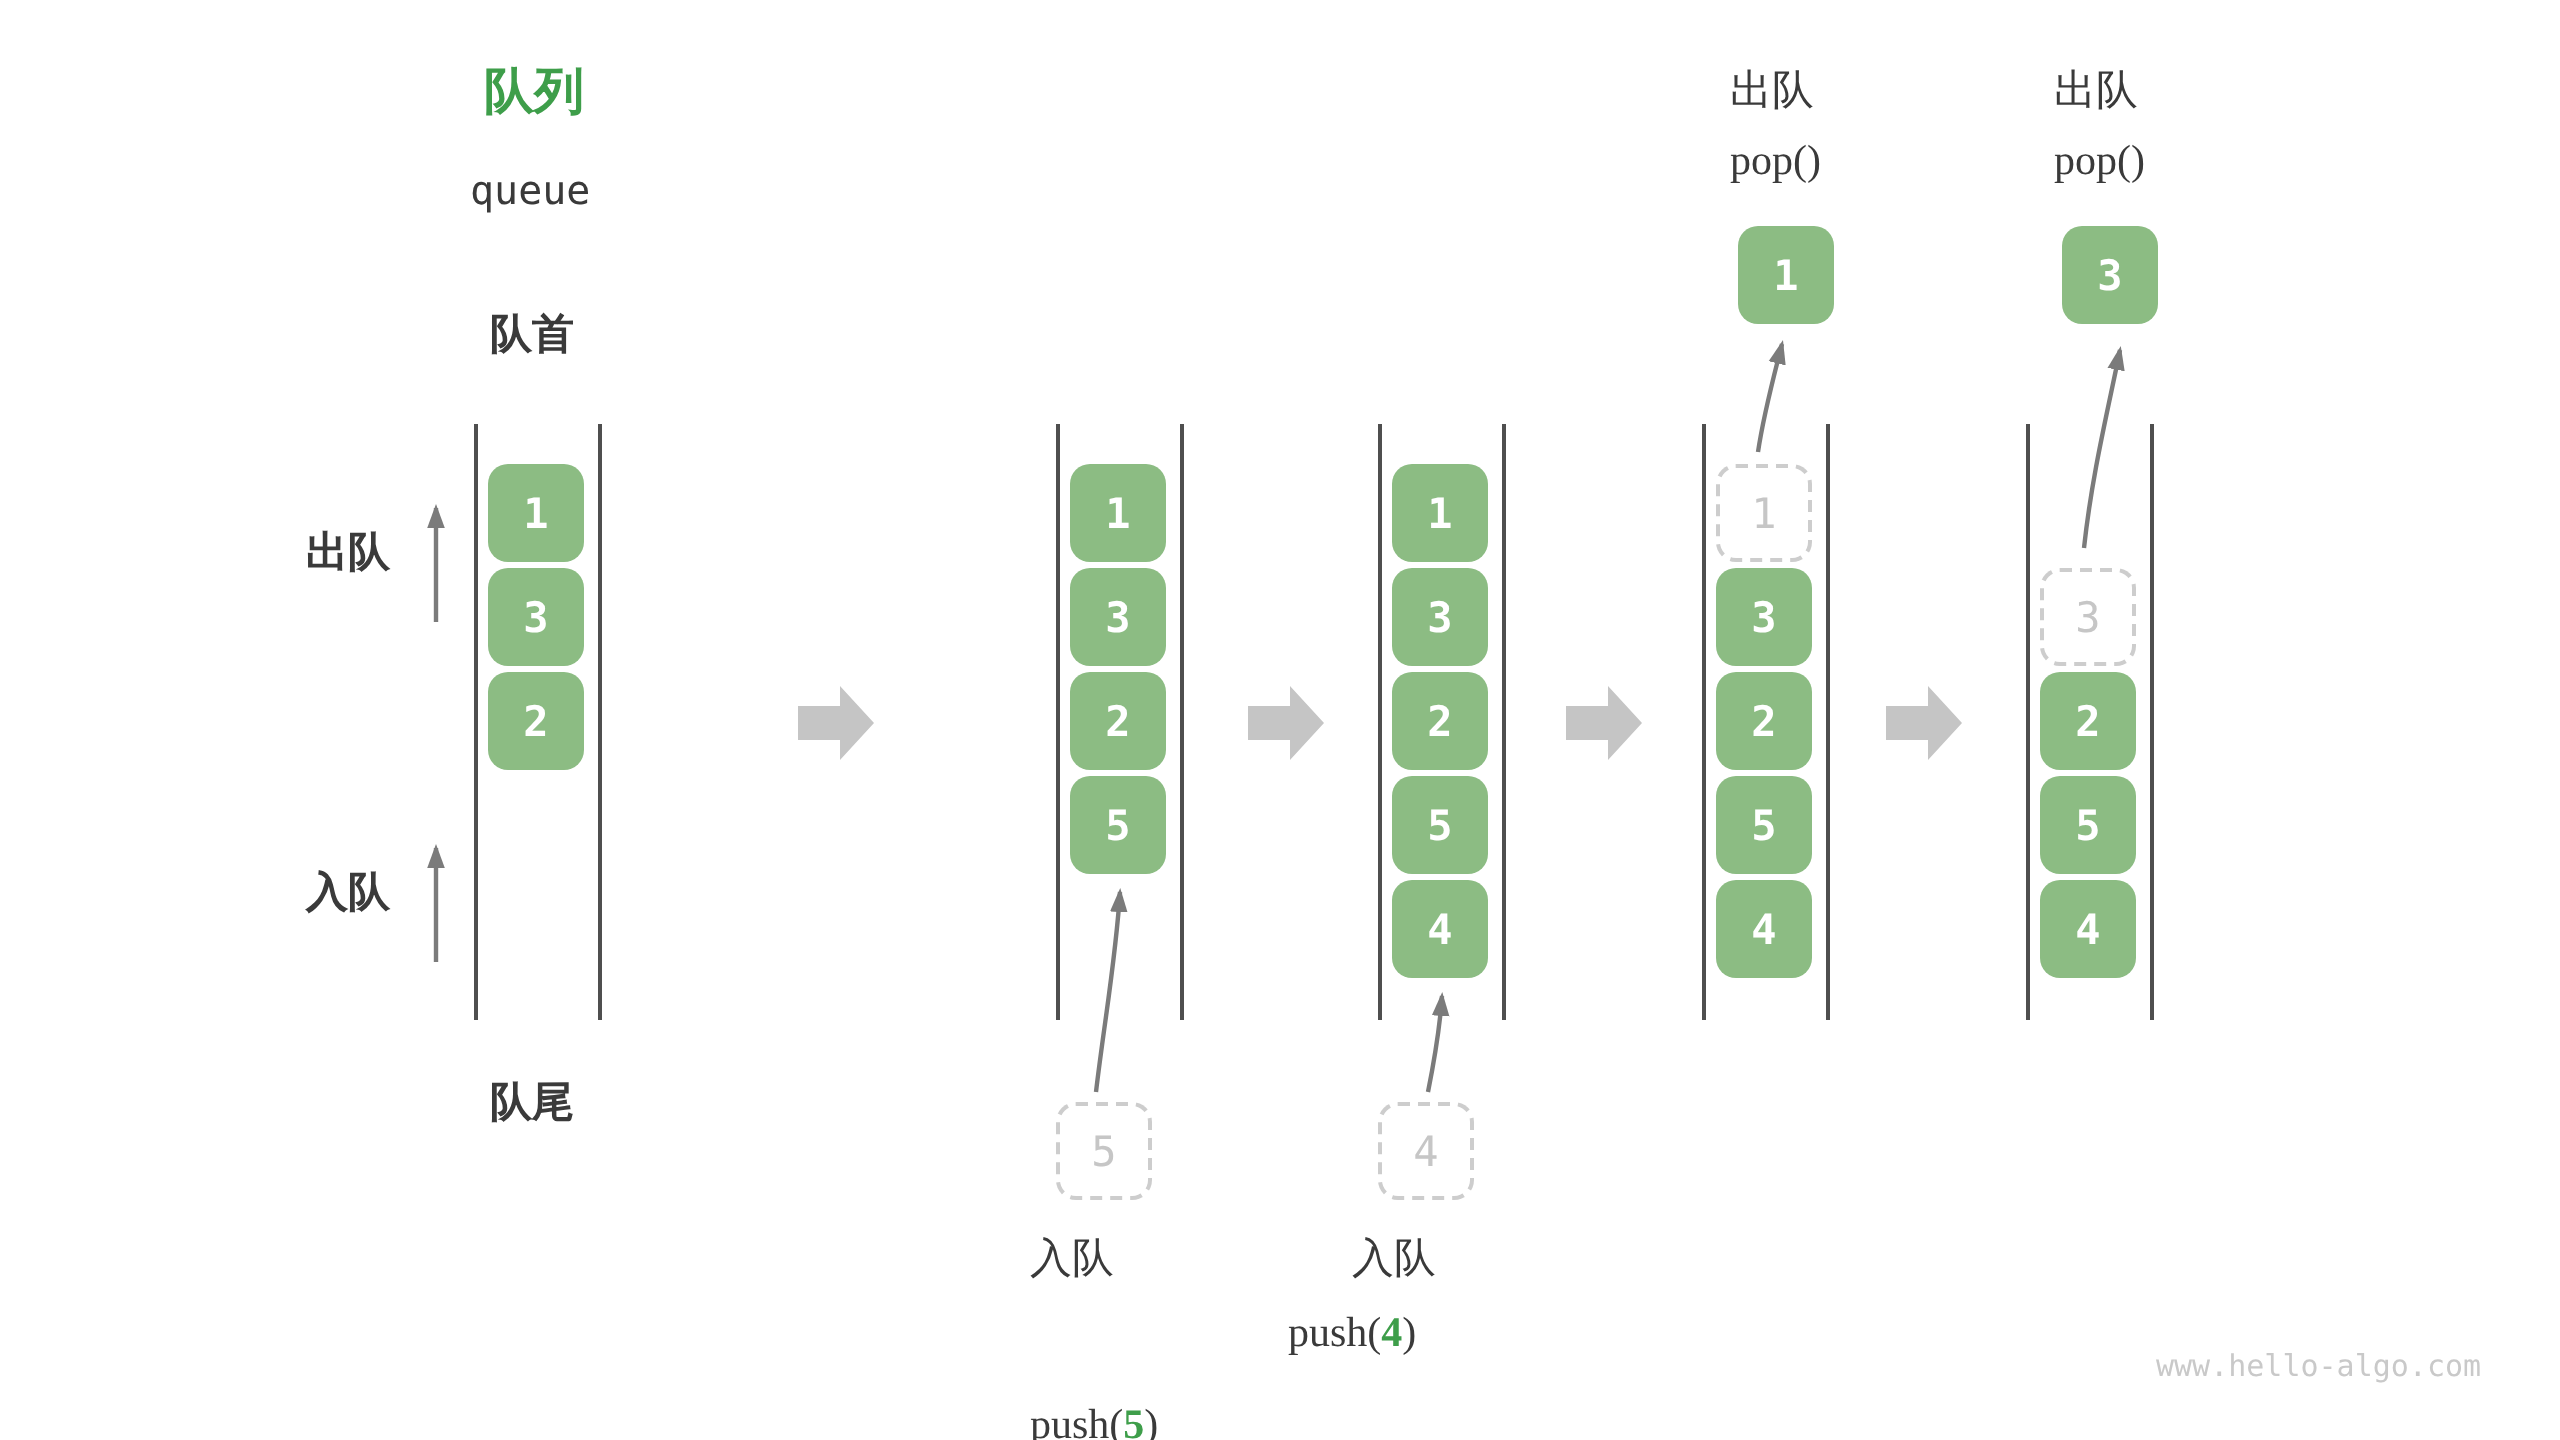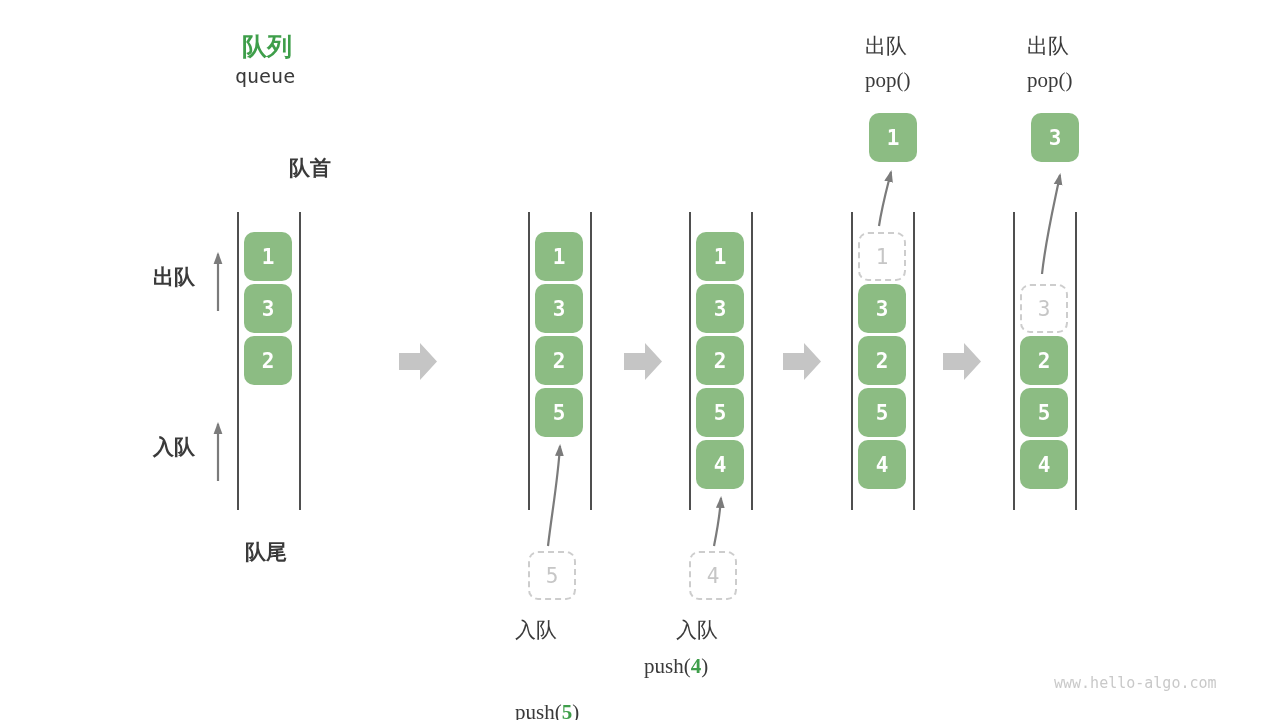--- a/index.html
+++ b/index.html
@@ -30,23 +30,23 @@
   .thin-arrow{stroke:var(--arrow-gray);stroke-width:2.2;fill:none;}
   .block-arrow{fill:var(--block-arrow-gray);}
   #ah-tip{fill:var(--arrow-gray);}
 </style>
 </head>
 <body>
 
 <div id="canvas">
 
   <div class="abs title-zh" style="left:242px;top:34px;">队列</div>
-  <div class="abs title-en" style="left:235px;top:66px;">queue</div>
+  <div class="abs title-en" style="left:235px;top:85px;">queue</div>
 
-  <div class="abs lbl-bold" style="left:245px;top:157px;margin-left:44px;">队首</div>
+  <div class="abs lbl-bold" style="left:245px;top:157px;">队首</div>
   <div class="abs lbl-bold" style="left:245px;top:541px;">队尾</div>
   <div class="abs lbl-bold" style="left:153px;top:266px;">出队</div>
   <div class="abs lbl-bold" style="left:153px;top:436px;">入队</div>
 
   <svg id="arrow-layer" width="1280" height="720" viewBox="0 0 1280 720">
     <defs>
       <marker id="ah" viewBox="0 0 12 10" refX="10" refY="5" markerWidth="12" markerHeight="10" orient="auto" markerUnits="userSpaceOnUse">
         <path id="ah-tip" d="M0,0.6 L12,5 L0,9.4 Z"></path>
       </marker>
     </defs>
@@ -104,14 +104,14 @@
       <div class="vline" style="left: 1075px; top: 212px; height: 298px;"></div>
       <div class="slot dashed" style="left: 1020px; top: 284px;">3</div>
       <div class="slot" style="left: 1020px; top: 336px;">2</div>
       <div class="slot" style="left: 1020px; top: 388px;">5</div>
       <div class="slot" style="left: 1020px; top: 440px;">4</div>
       <div class="abs op-label" style="left: 1027px; top: 35px;">出队</div>
       <div class="abs code" style="left: 1027px; top: 70px;">pop()</div>
       <div class="slot" style="left: 1031px; top: 113px;">3</div>
     </div>
 
-  <div class="abs wm" style="left:1054px;top:676px;">www.hello-algo.com</div>
+  <div class="abs wm" style="left:1078px;top:676px;">www.hello-algo.com</div>
 </div>
 
 </body></html>

